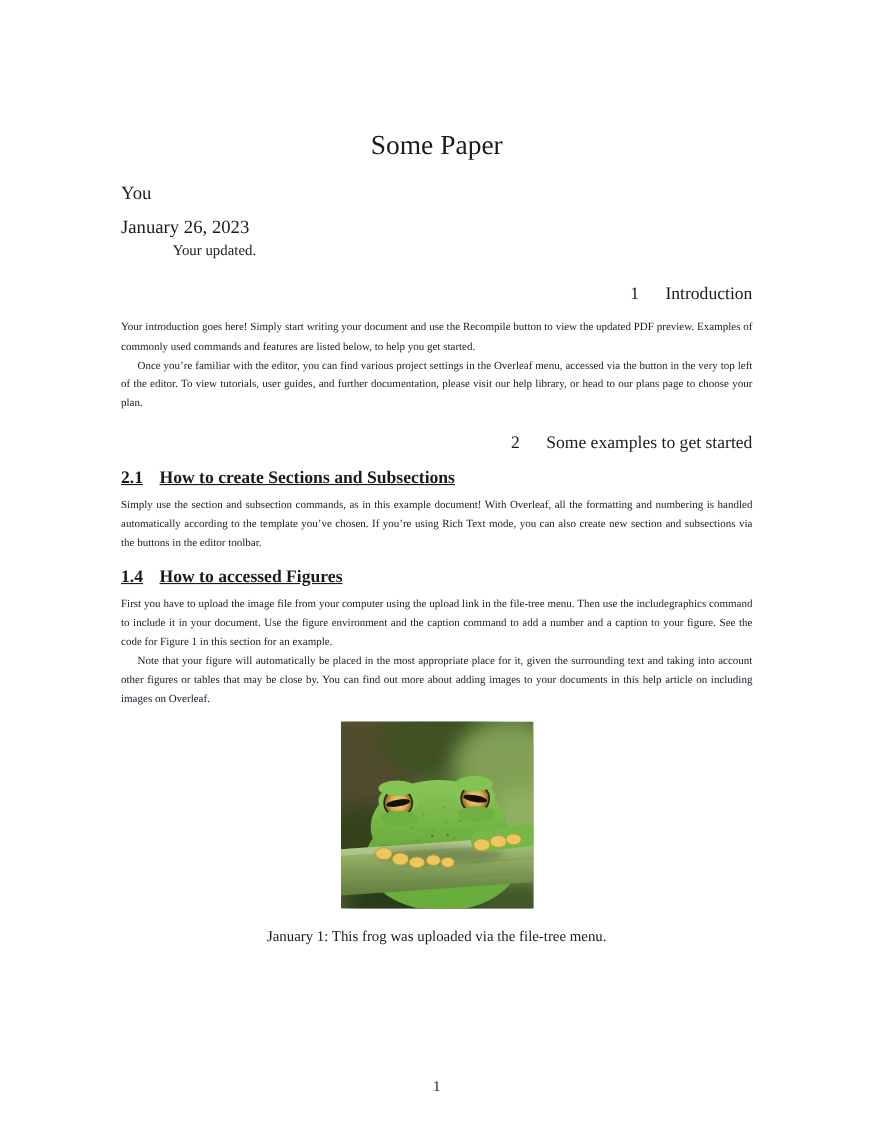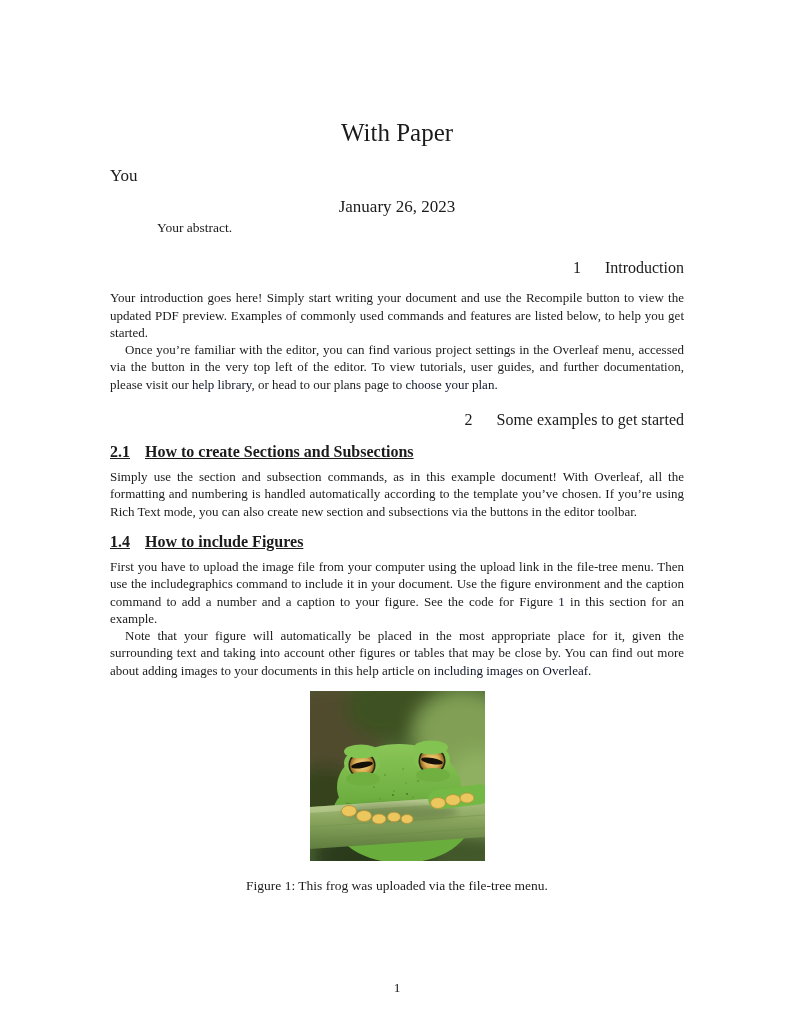--- a/index.html
+++ b/index.html
@@ -22,21 +22,20 @@
     line-height: 29px;
     margin: 0;
   }
   .author {
     text-align: left;
     font-size: 17px;
     line-height: 21px;
     margin-top: 18px;
   }
   .date {
-    text-align: center;
     font-size: 17px;
     line-height: 21px;
     margin-top: 10px;
   }
   .abstract-heading {
     text-align: center;
     font-size: 14px;
     font-weight: 700;
     line-height: 17px;
     margin-top: 29px;
@@ -62,21 +61,21 @@
     font-size: 16px;
     font-weight: 700;
     line-height: 19px;
     margin: 10px 0 0 0;
     text-decoration: underline;
   }
   h3.subsection .num { margin-right: 15px; }
   h3.sub22 { margin-top: 12px; }
 
   p.body {
-    font-size: 13px;
+    font-size: 10px;
     line-height: 17.3px;
     text-align: justify;
     margin: 9px 0 0 0;
   }
   p.body.cont { margin-top: 0; text-indent: 15px; }
   p.body.after-sub { margin-top: 7px; }
 
   .link { color: #0f172a; cursor: pointer; text-decoration: none; }
 
   .figure-wrap {
@@ -99,39 +98,39 @@
     text-align: center;
     font-size: 13.5px;
   }
 </style>
 </head>
 <body>
 
 <div class="page">
   <div class="content">
 
-    <h1 class="title">With Paper</h1>
+    <h1 class="title">Some Paper</h1>
     <div class="author">You</div>
     <div class="date">January 26, 2023</div>
 
-    <div class="abstract-body">Your abstract.</div>
+    <div class="abstract-body">Your updated.</div>
 
     <h2 class="section"><span class="num">1</span><span>Introduction</span></h2>
 
     <p class="body">Your introduction goes here! Simply start writing your document and use the Recompile button to view the updated PDF preview. Examples of commonly used commands and features are listed below, to help you get started.</p>
 
     <p class="body cont"><span>Once you’re familiar with the editor, you can find various project settings in the Overleaf menu, accessed via the button in the very top left of the editor. To view tutorials, user guides, and further documentation, please visit our </span><span class="link">help library</span><span>, or head to our plans page to </span><span class="link">choose your plan</span><span>.</span></p>
 
     <h2 class="section sec2"><span class="num">2</span><span>Some examples to get started</span></h2>
 
     <h3 class="subsection"><span class="num">2.1</span><span>How to create Sections and Subsections</span></h3>
 
     <p class="body after-sub">Simply use the section and subsection commands, as in this example document! With Overleaf, all the formatting and numbering is handled automatically according to the template you’ve chosen. If you’re using Rich Text mode, you can also create new section and subsections via the buttons in the editor toolbar.</p>
 
-    <h3 class="subsection sub22"><span class="num">1.4</span><span>How to include Figures</span></h3>
+    <h3 class="subsection sub22"><span class="num">1.4</span><span>How to accessed Figures</span></h3>
 
     <p class="body after-sub"><span>First you have to upload the image file from your computer using the upload link in the file-tree menu. Then use the includegraphics command to include it in your document. Use the figure environment and the caption command to add a number and a caption to your figure. See the code for Figure </span><span class="link">1</span><span> in this section for an example.</span></p>
 
     <p class="body cont"><span>Note that your figure will automatically be placed in the most appropriate place for it, given the surrounding text and taking into account other figures or tables that may be close by. You can find out more about adding images to your documents in this help article on </span><span class="link">including images on Overleaf</span><span>.</span></p>
 
     <div class="figure-wrap">
       <svg viewBox="0 0 175 170" width="175" height="170" role="img">
         <defs>
           <filter id="b8" x="-60%" y="-60%" width="220%" height="220%">
               <feGaussianBlur stdDeviation="9"></feGaussianBlur>
@@ -216,17 +215,17 @@
           <ellipse cx="69" cy="128" rx="7" ry="5"></ellipse>
           <ellipse cx="84" cy="126" rx="6.5" ry="4.8"></ellipse>
           <ellipse cx="97" cy="128" rx="6" ry="4.5"></ellipse>
           <ellipse cx="128" cy="112" rx="7.5" ry="5.5"></ellipse>
           <ellipse cx="143" cy="109" rx="7.5" ry="5.5"></ellipse>
           <ellipse cx="157" cy="107" rx="7" ry="5"></ellipse>
         </g>
       </svg>
     </div>
 
-    <div class="caption">Figure 1: This frog was uploaded via the file-tree menu.</div>
+    <div class="caption">January 1: This frog was uploaded via the file-tree menu.</div>
   </div>
 
   <div class="pageno">1</div>
 </div>
 
 </body></html>

